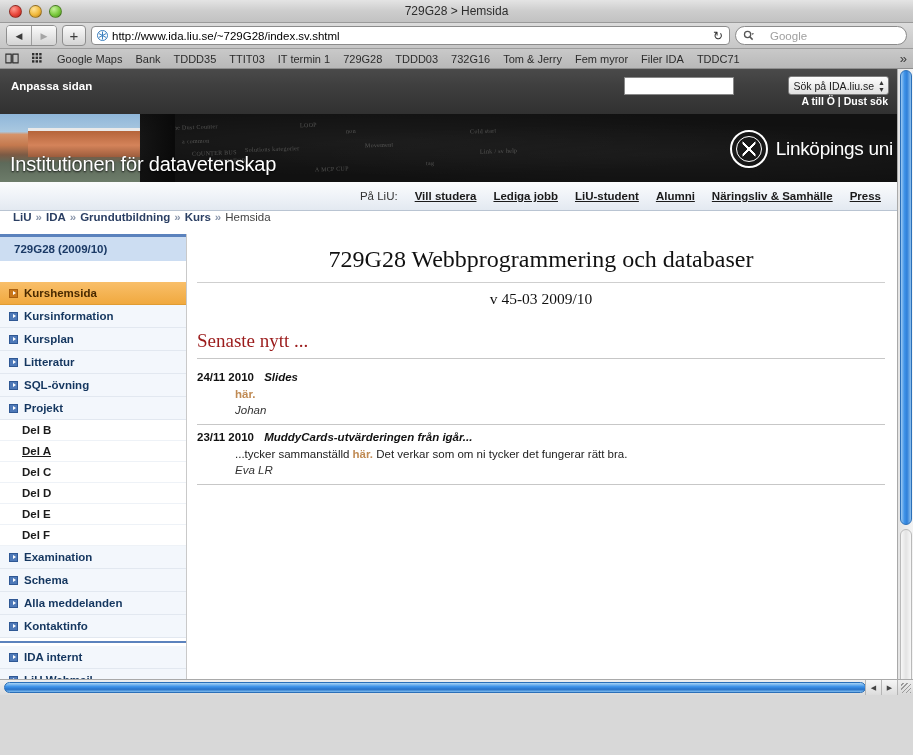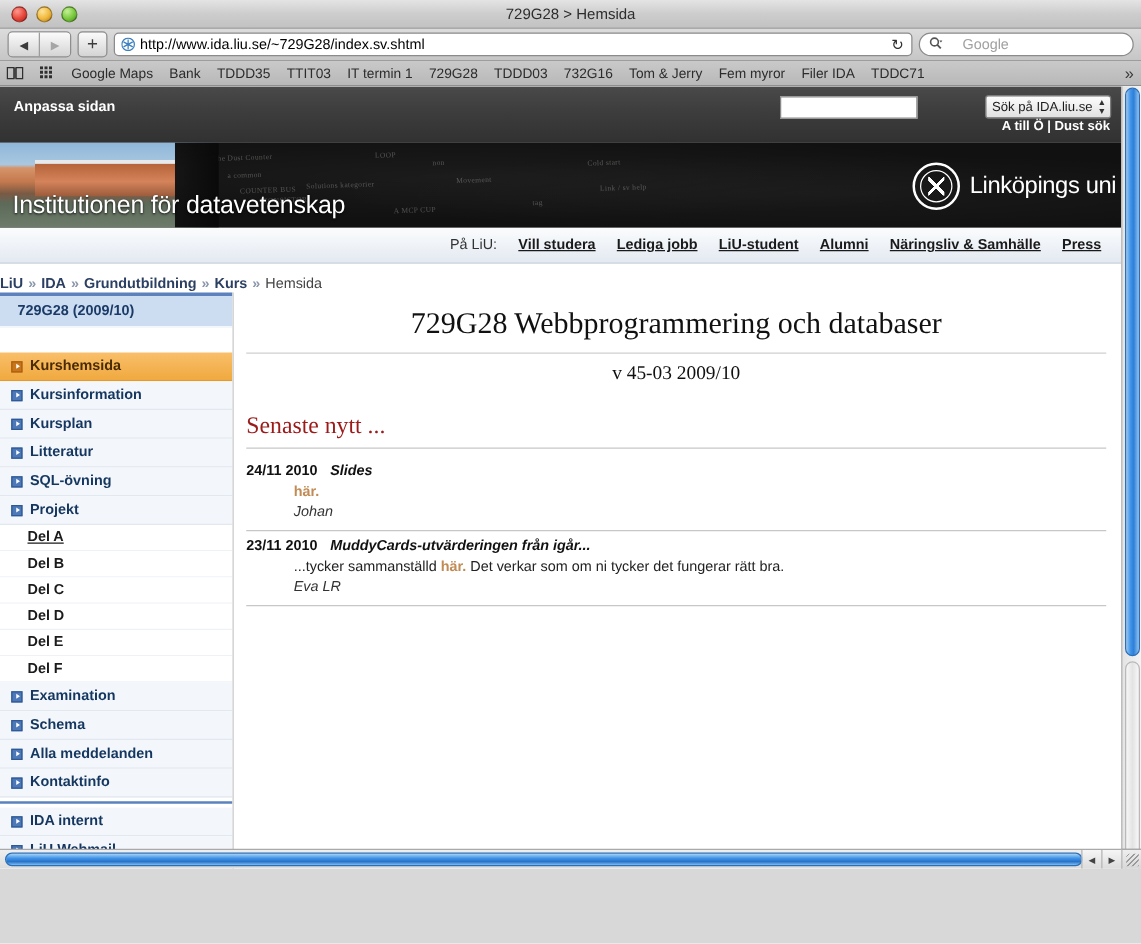--- a/index.html
+++ b/index.html
@@ -348,21 +348,22 @@
     font-weight: bold;
     text-decoration: underline;
     white-space: nowrap;
   }
 
   
   .crumbs {
     height: 22px;
     background: #ffffff;
     display: flex;
-    align-items: flex-end;
+    align-items: flex-start;
+    padding-left: 13px;
     font-size: 11.5px;
     color: #555;
     border-bottom: 1px solid #ffffff;
   }
   .crumbs .cb-link { color: #2b3f63; font-weight: bold; }
   .crumbs .sep { color: #8a96ab; margin: 0 4px; font-weight: bold; }
   .crumbs .cur { color: #444; }
 
   
   .columns {
@@ -736,25 +737,25 @@
           </div>
           <div class="side-item">
             <span class="arrow"></span>
             <span>SQL-övning</span>
           </div>
           <div class="side-item">
             <span class="arrow"></span>
             <span>Projekt</span>
           </div>
 
+          <div class="side-sub">
+            <span>Del B</span>
+          </div>
           <div class="side-sub current">
             <span>Del A</span>
-          </div>
-          <div class="side-sub">
-            <span>Del B</span>
           </div>
           <div class="side-sub">
             <span>Del C</span>
           </div>
           <div class="side-sub">
             <span>Del D</span>
           </div>
           <div class="side-sub">
             <span>Del E</span>
           </div>

